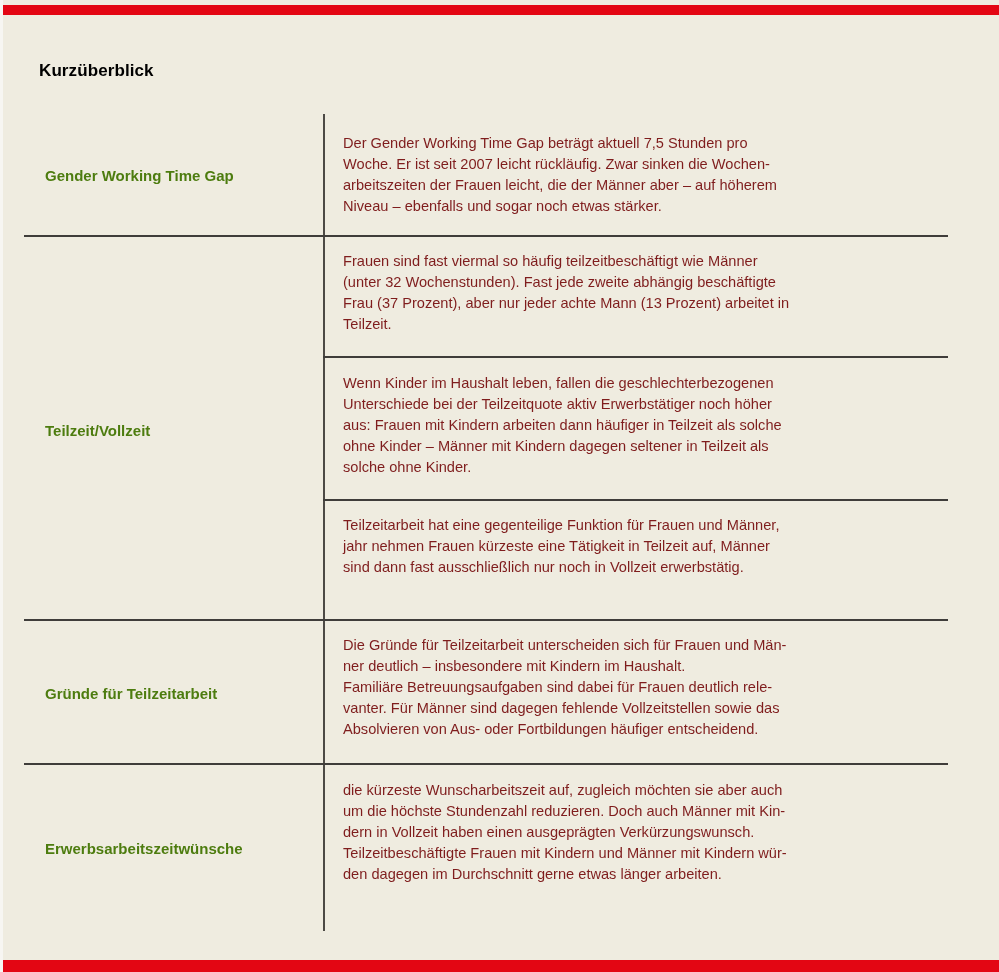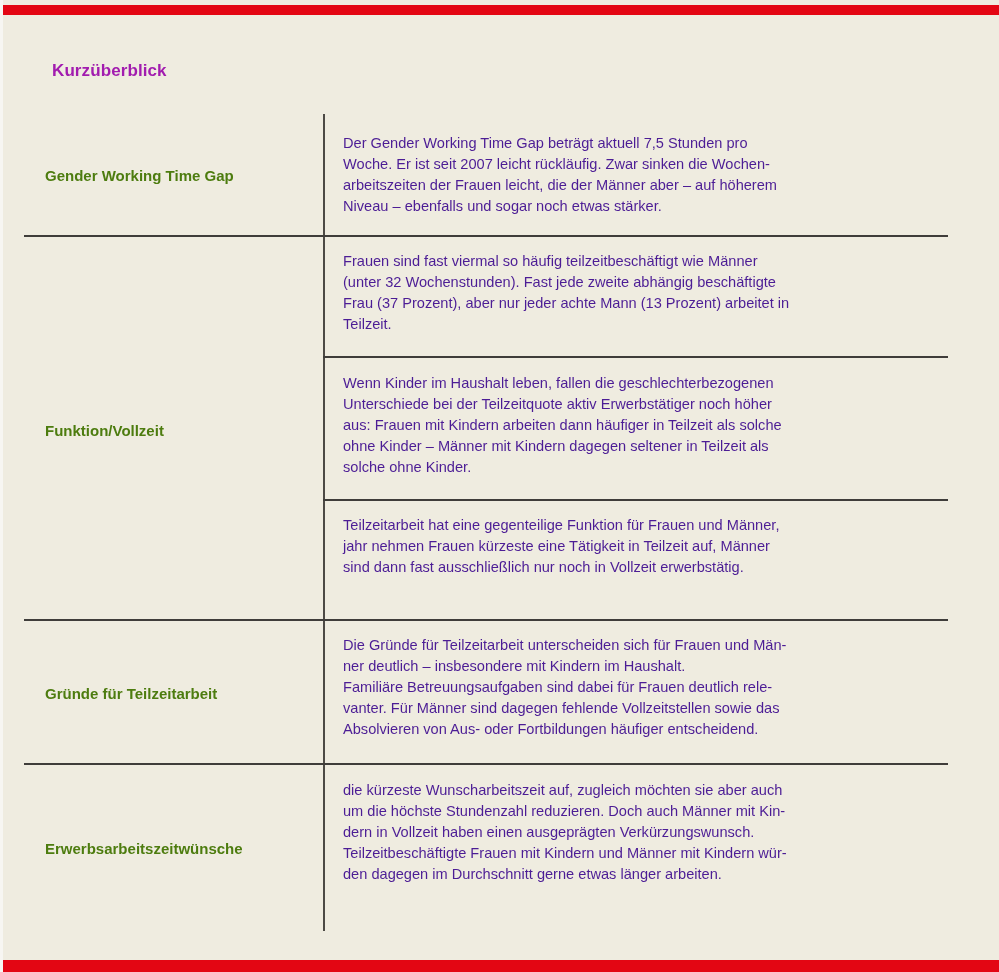--- a/index.html
+++ b/index.html
@@ -8,34 +8,34 @@
     background: #efece0;
     font-family: "Liberation Sans", sans-serif;
     color: #1e1e1e;
   }
   .edge-left { position: absolute; left: 0; top: 0; width: 3px; height: 972px; background: #f7f6f2; }
   .bar { position: absolute; left: 3px; right: 0; background: #e30613; }
   .bar.top { top: 5px; height: 10px; }
   .bar.bottom { top: 960px; height: 12px; }
   .title {
     position: absolute; left: 39px; top: 61px;
-    color: #a21caf; font-weight: bold; font-size: 17px; letter-spacing: 0.1px; margin-left: 13px;
+    color: #000000; font-weight: bold; font-size: 17px; letter-spacing: 0.1px;
   }
   .vline { position: absolute; left: 323px; top: 114px; width: 2px; height: 817px; background: #4d4a45; }
   .hline { position: absolute; height: 2px; background: #3f3d3a; }
   .hline.full { left: 24px; width: 924px; }
   .hline.inner { left: 323px; width: 625px; }
   .label {
     position: absolute; left: 45px; width: 270px;
     font-weight: bold; font-size: 15px; color: #4d7c0f;
     transform: translateY(-50%);
   }
   .cell {
     position: absolute; left: 343px; width: 600px;
-    font-size: 14.6px; line-height: 21px; color: #4c1d95;
+    font-size: 14.6px; line-height: 21px; color: #7f1d1d;
   }
   .cell .ln { display: block; white-space: nowrap; }
 </style>
 </head>
 <body>
 
 <div class="edge-left"></div>
 <div class="bar top"></div>
 
 <div class="title">Kurzüberblick</div>
@@ -45,21 +45,21 @@
 
   <div class="label" style="top:175px">Gender Working Time Gap</div>
   <div class="cell" style="top:133px">
     <span class="ln">Der Gender Working Time Gap beträgt aktuell 7,5 Stunden pro</span>
     <span class="ln">Woche. Er ist seit 2007 leicht rückläufig. Zwar sinken die Wochen-</span>
     <span class="ln">arbeitszeiten der Frauen leicht, die der Männer aber – auf höherem</span>
     <span class="ln">Niveau – ebenfalls und sogar noch etwas stärker.</span>
   </div>
   <div class="hline full" style="top:235px"></div>
 
-  <div class="label" style="top:430px">Funktion/Vollzeit</div>
+  <div class="label" style="top:430px">Teilzeit/Vollzeit</div>
   <div class="cell" style="top:251px">
     <span class="ln">Frauen sind fast viermal so häufig teilzeitbeschäftigt wie Männer</span>
     <span class="ln">(unter 32 Wochenstunden). Fast jede zweite abhängig beschäftigte</span>
     <span class="ln">Frau (37 Prozent), aber nur jeder achte Mann (13 Prozent) arbeitet in</span>
     <span class="ln">Teilzeit.</span>
   </div>
   <div class="hline inner" style="top:356px"></div>
   <div class="cell" style="top:373px">
     <span class="ln">Wenn Kinder im Haushalt leben, fallen die geschlechterbezogenen</span>
     <span class="ln">Unterschiede bei der Teilzeitquote aktiv Erwerbstätiger noch höher</span>

